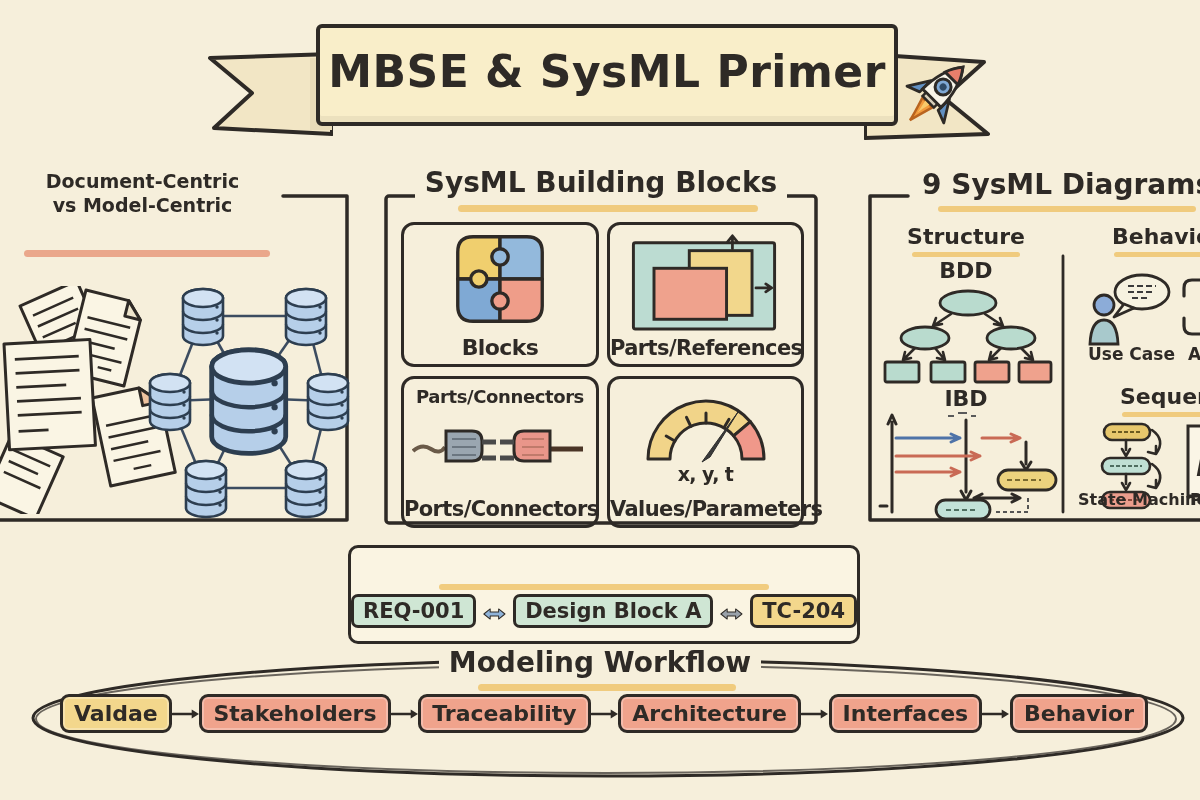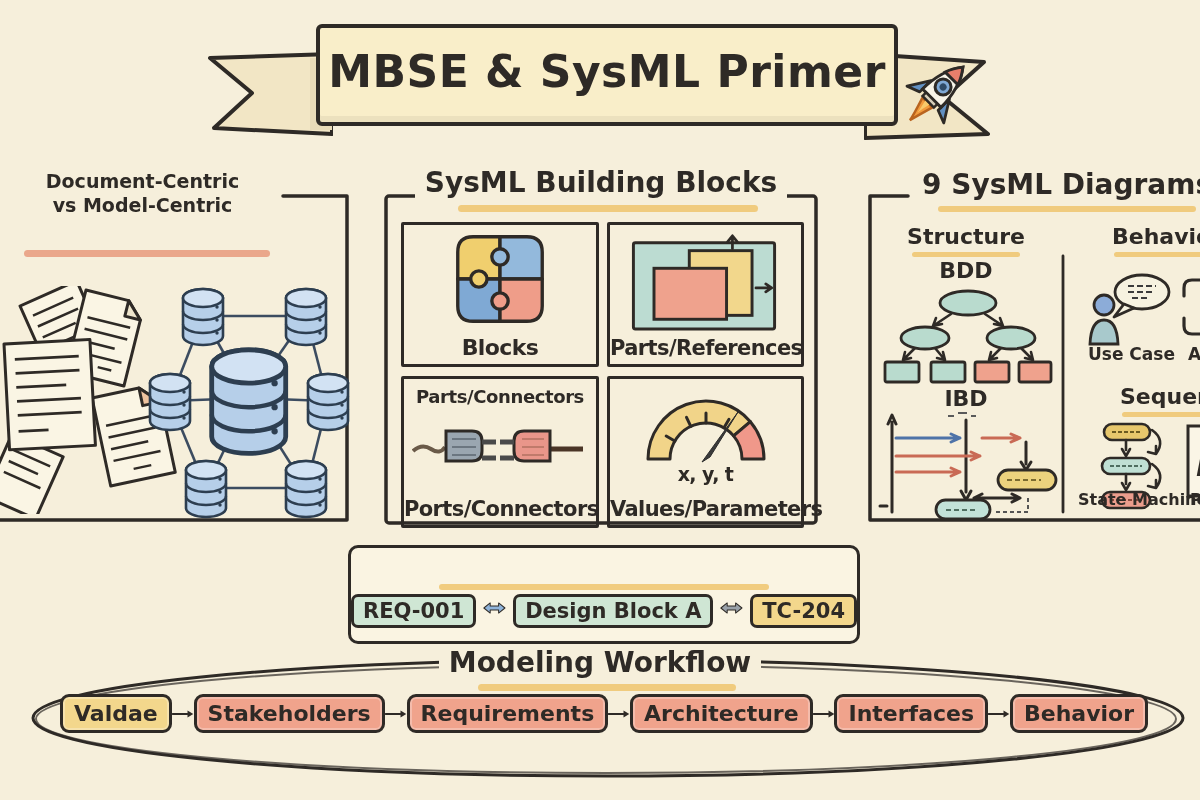--- a/index.html
+++ b/index.html
@@ -11,21 +11,21 @@
   html,body{margin:0;padding:0;background:#ddd}
   .stage{position:relative;width:1200px;height:800px;background:var(--bg);overflow:hidden;
          font-family:"DejaVu Sans","Liberation Sans",sans-serif;color:var(--ink)}
   .abs{position:absolute}
   .b{font-weight:700}
   .ctr{text-align:center}
   .nw{white-space:nowrap}
   svg{display:block}
   .underline{position:absolute;border-radius:5px;opacity:.85}
   .mask{background:var(--bg);padding:0 10px}
-  .cell{position:absolute;border:3px solid var(--ink);border-radius:2px}
+  .cell{position:absolute;border:3px solid var(--ink);border-radius:13px}
   .cl{position:absolute;left:0;right:0;text-align:center;font-weight:700;letter-spacing:-.6px;white-space:nowrap}
   .trace-box{border:3px solid var(--ink);border-radius:7px;padding:2px 9px;font-size:21px;font-weight:700;white-space:nowrap}
   .step{border:3px solid var(--ink);border-radius:9px;padding:4px 11px;font-size:22px;font-weight:700;
         background:var(--accent-salmon);white-space:nowrap;box-shadow:inset 0 0 0 2px rgba(255,255,255,.28)}
   .step.yellow{background:var(--accent-yellow)}
   .ink-line{stroke:var(--ink);stroke-linecap:round;stroke-linejoin:round;fill:none}
 </style>
 </head>
 <body>
 
@@ -269,21 +269,21 @@
 
   <svg class="abs" style="left:1184px;top:420px" width="60" height="86" viewBox="0 0 60 86">
     <rect x="4" y="6" width="54" height="70" fill="#faf5e6" stroke="var(--ink)" stroke-width="3"></rect>
     <text x="12" y="56" font-size="34" font-style="italic" font-weight="700" fill="var(--ink)">P</text>
   </svg>
   <div class="abs b nw" style="left:1190px;top:490px;font-size:16px">Parametric</div>
 
   <div class="abs" style="left:348px;top:545px;width:506px;height:93px;border:3.5px solid var(--ink);
        border-radius:10px;background:#faf4e2">
     <div class="underline" style="left:88px;top:36px;width:330px;height:6px;background:var(--underline-yellow)"></div>
-    <div style="position:absolute;left:0;right:0;top:46px;display:flex;align-items:flex-start;justify-content:center;gap:7px">
+    <div style="position:absolute;left:0;right:0;top:46px;display:flex;align-items:flex-end;justify-content:center;gap:7px">
       <span class="trace-box" style="background:var(--accent-mint)">REQ-001</span>
       <svg width="50" height="28" viewBox="0 0 54 30">
         <polygon points="2,15 17,3 17,10 37,10 37,3 52,15 37,27 37,20 17,20 17,27" fill="var(--arrow-blue)" stroke="var(--ink)" stroke-width="2.4" stroke-linejoin="round"></polygon>
       </svg>
       <span class="trace-box" style="background:var(--accent-mint)">Design Block A</span>
       <svg width="50" height="28" viewBox="0 0 54 30">
         <polygon points="2,15 17,3 17,10 37,10 37,3 52,15 37,27 37,20 17,20 17,27" fill="var(--arrow-gray)" stroke="var(--ink)" stroke-width="2.4" stroke-linejoin="round"></polygon>
       </svg>
       <span class="trace-box" style="background:var(--accent-yellow)">TC-204</span>
     </div>
@@ -302,21 +302,21 @@
     <span class="step yellow">Valdae</span>
     <svg width="38" height="14" viewBox="0 0 38 14">
       <path d="M1,7 H27" class="ink-line" stroke-width="3.2"></path>
         <polygon points="27,1 37,7 27,13" fill="var(--ink)"></polygon>
     </svg>
     <span class="step">Stakeholders</span>
     <svg width="38" height="14" viewBox="0 0 38 14">
       <path d="M1,7 H27" class="ink-line" stroke-width="3.2"></path>
         <polygon points="27,1 37,7 27,13" fill="var(--ink)"></polygon>
     </svg>
-    <span class="step">Requirements</span>
+    <span class="step">Traceability</span>
     <svg width="38" height="14" viewBox="0 0 38 14">
       <path d="M1,7 H27" class="ink-line" stroke-width="3.2"></path>
         <polygon points="27,1 37,7 27,13" fill="var(--ink)"></polygon>
     </svg>
     <span class="step">Architecture</span>
     <svg width="38" height="14" viewBox="0 0 38 14">
       <path d="M1,7 H27" class="ink-line" stroke-width="3.2"></path>
         <polygon points="27,1 37,7 27,13" fill="var(--ink)"></polygon>
     </svg>
     <span class="step">Interfaces</span>

